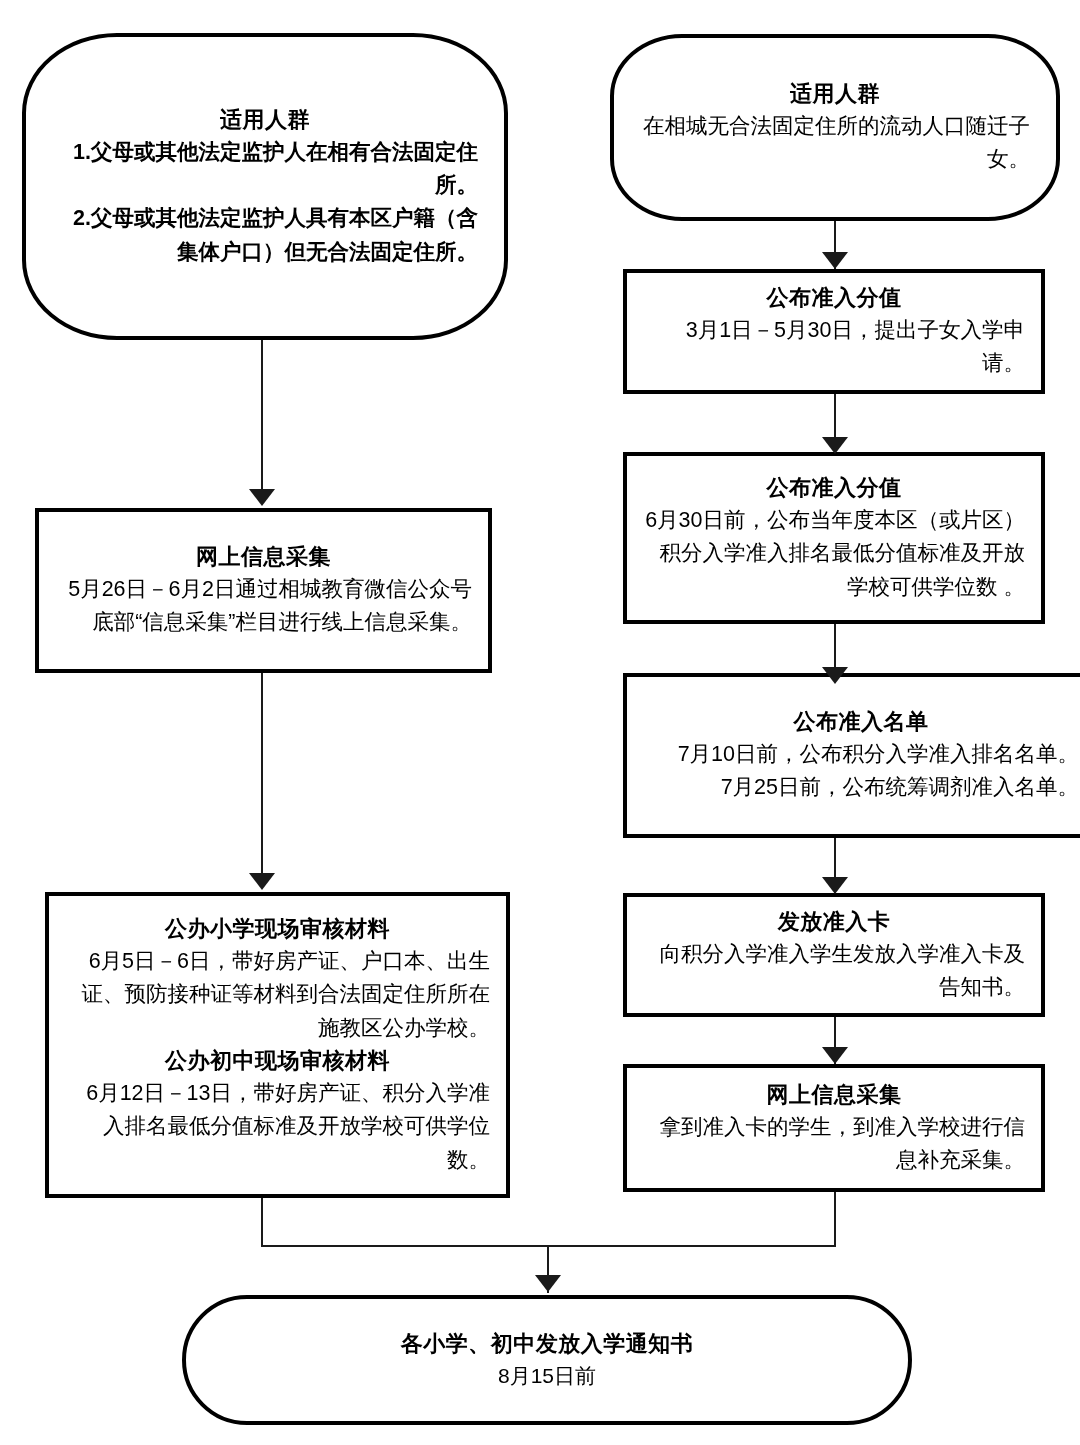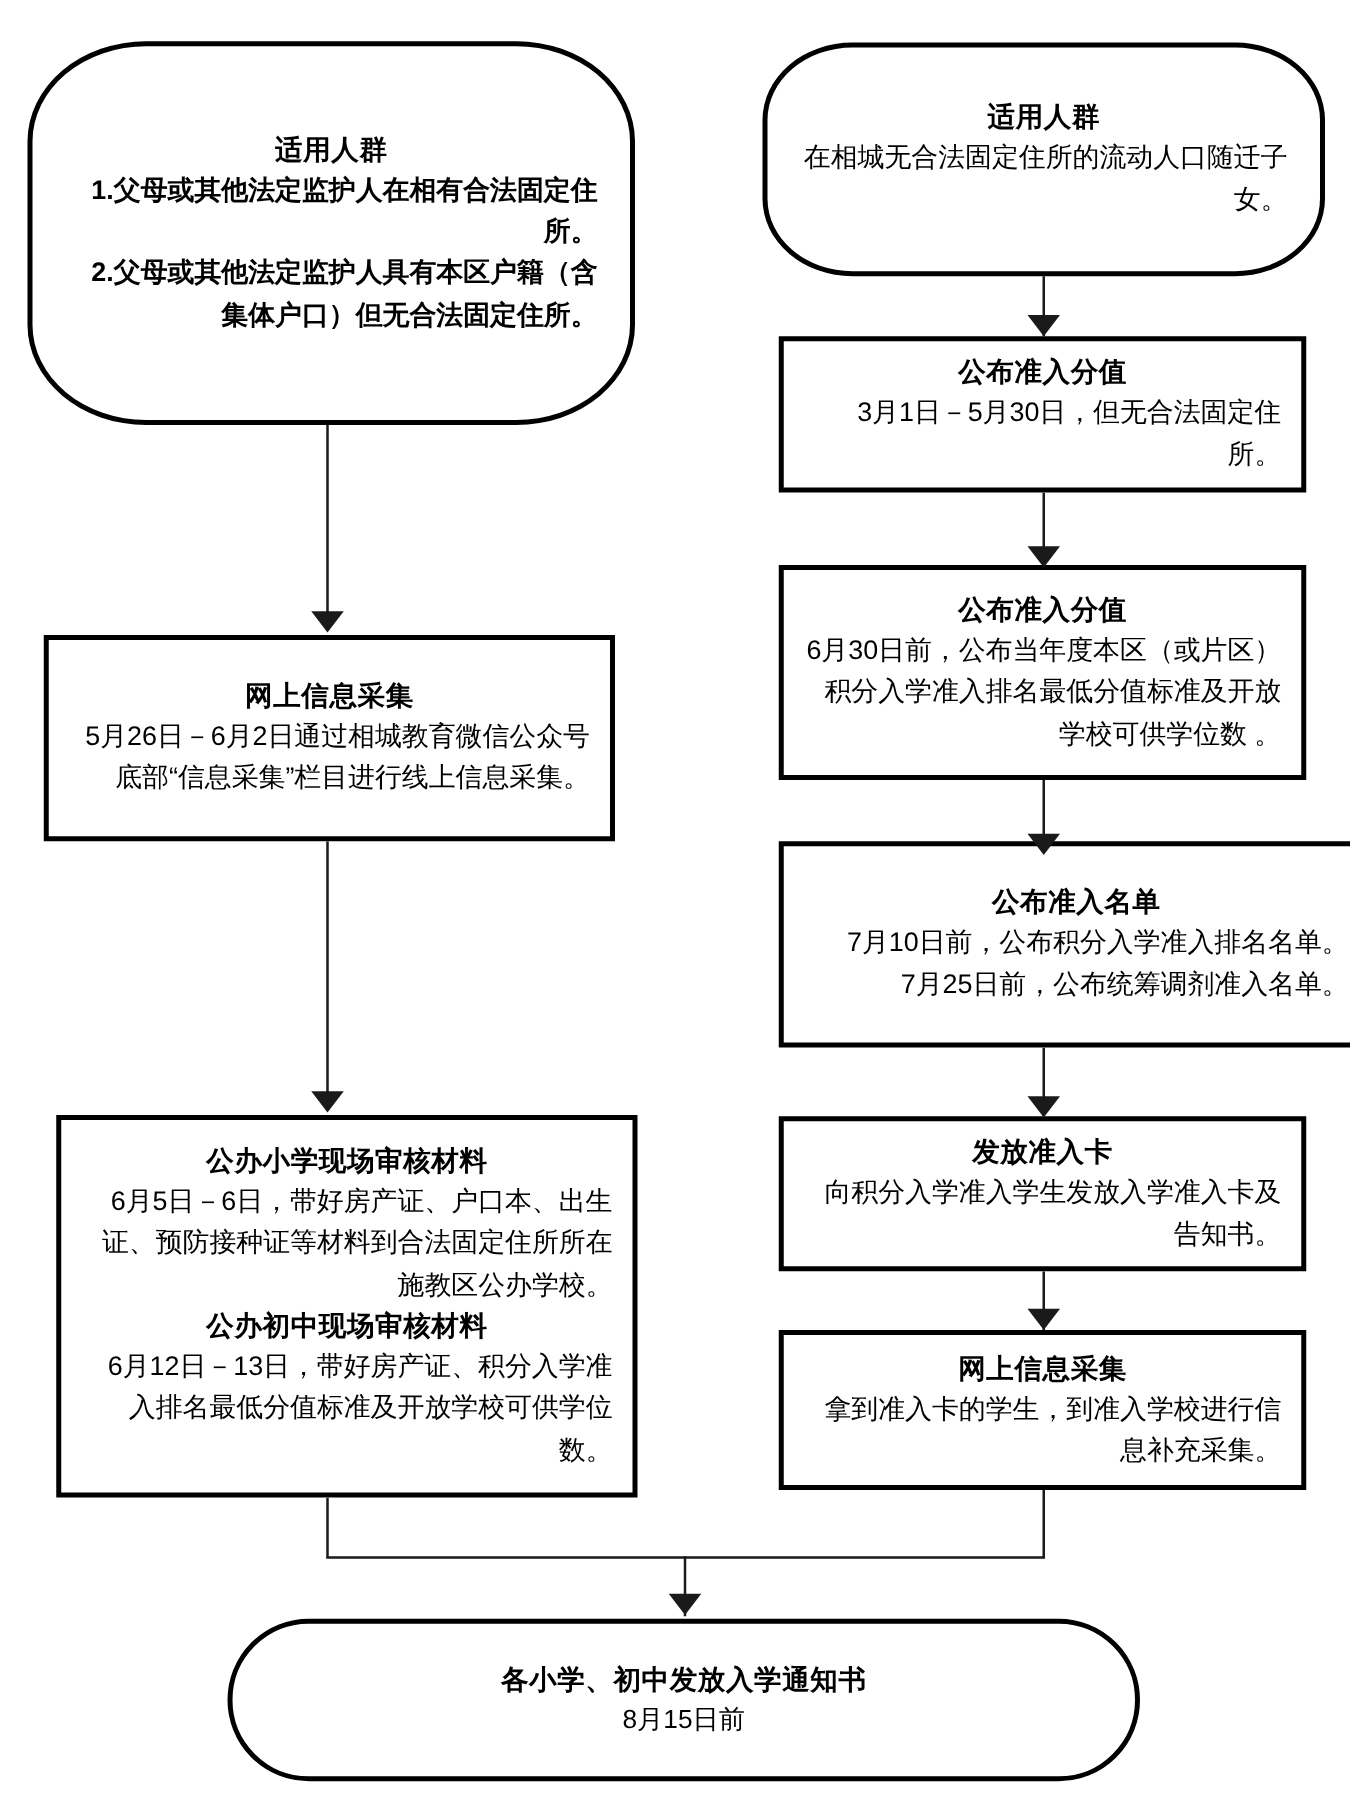--- a/index.html
+++ b/index.html
@@ -121,21 +121,21 @@
   <div class="node rounded-med pad-lr2" style="left:610px; top:34px; width:450px; height:187px;">
     <div class="n-title">适用人群</div>
     <div class="n-body">在相城无合法固定住所的流动人口随迁子女。</div>
   </div>
 
   <div class="vline" style="left:834px; top:221px; height:50px;"></div>
   <div class="arrowhead" style="left:822px; top:252px;"></div>
 
   <div class="node rect pad-lr" style="left:623px; top:269px; width:422px; height:125px;">
     <div class="n-title">公布准入分值</div>
-    <div class="n-body">3月1日－5月30日，但无合法固定住所。</div>
+    <div class="n-body">3月1日－5月30日，提出子女入学申请。</div>
   </div>
 
   <div class="vline" style="left:834px; top:394px; height:62px;"></div>
   <div class="arrowhead" style="left:822px; top:437px;"></div>
 
   <div class="node rect pad-lr" style="left:623px; top:452px; width:422px; height:172px;">
     <div class="n-title">公布准入分值</div>
     <div class="n-body">6月30日前，公布当年度本区（或片区）积分入学准入排名最低分值标准及开放学校可供学位数 。</div>
   </div>
 

